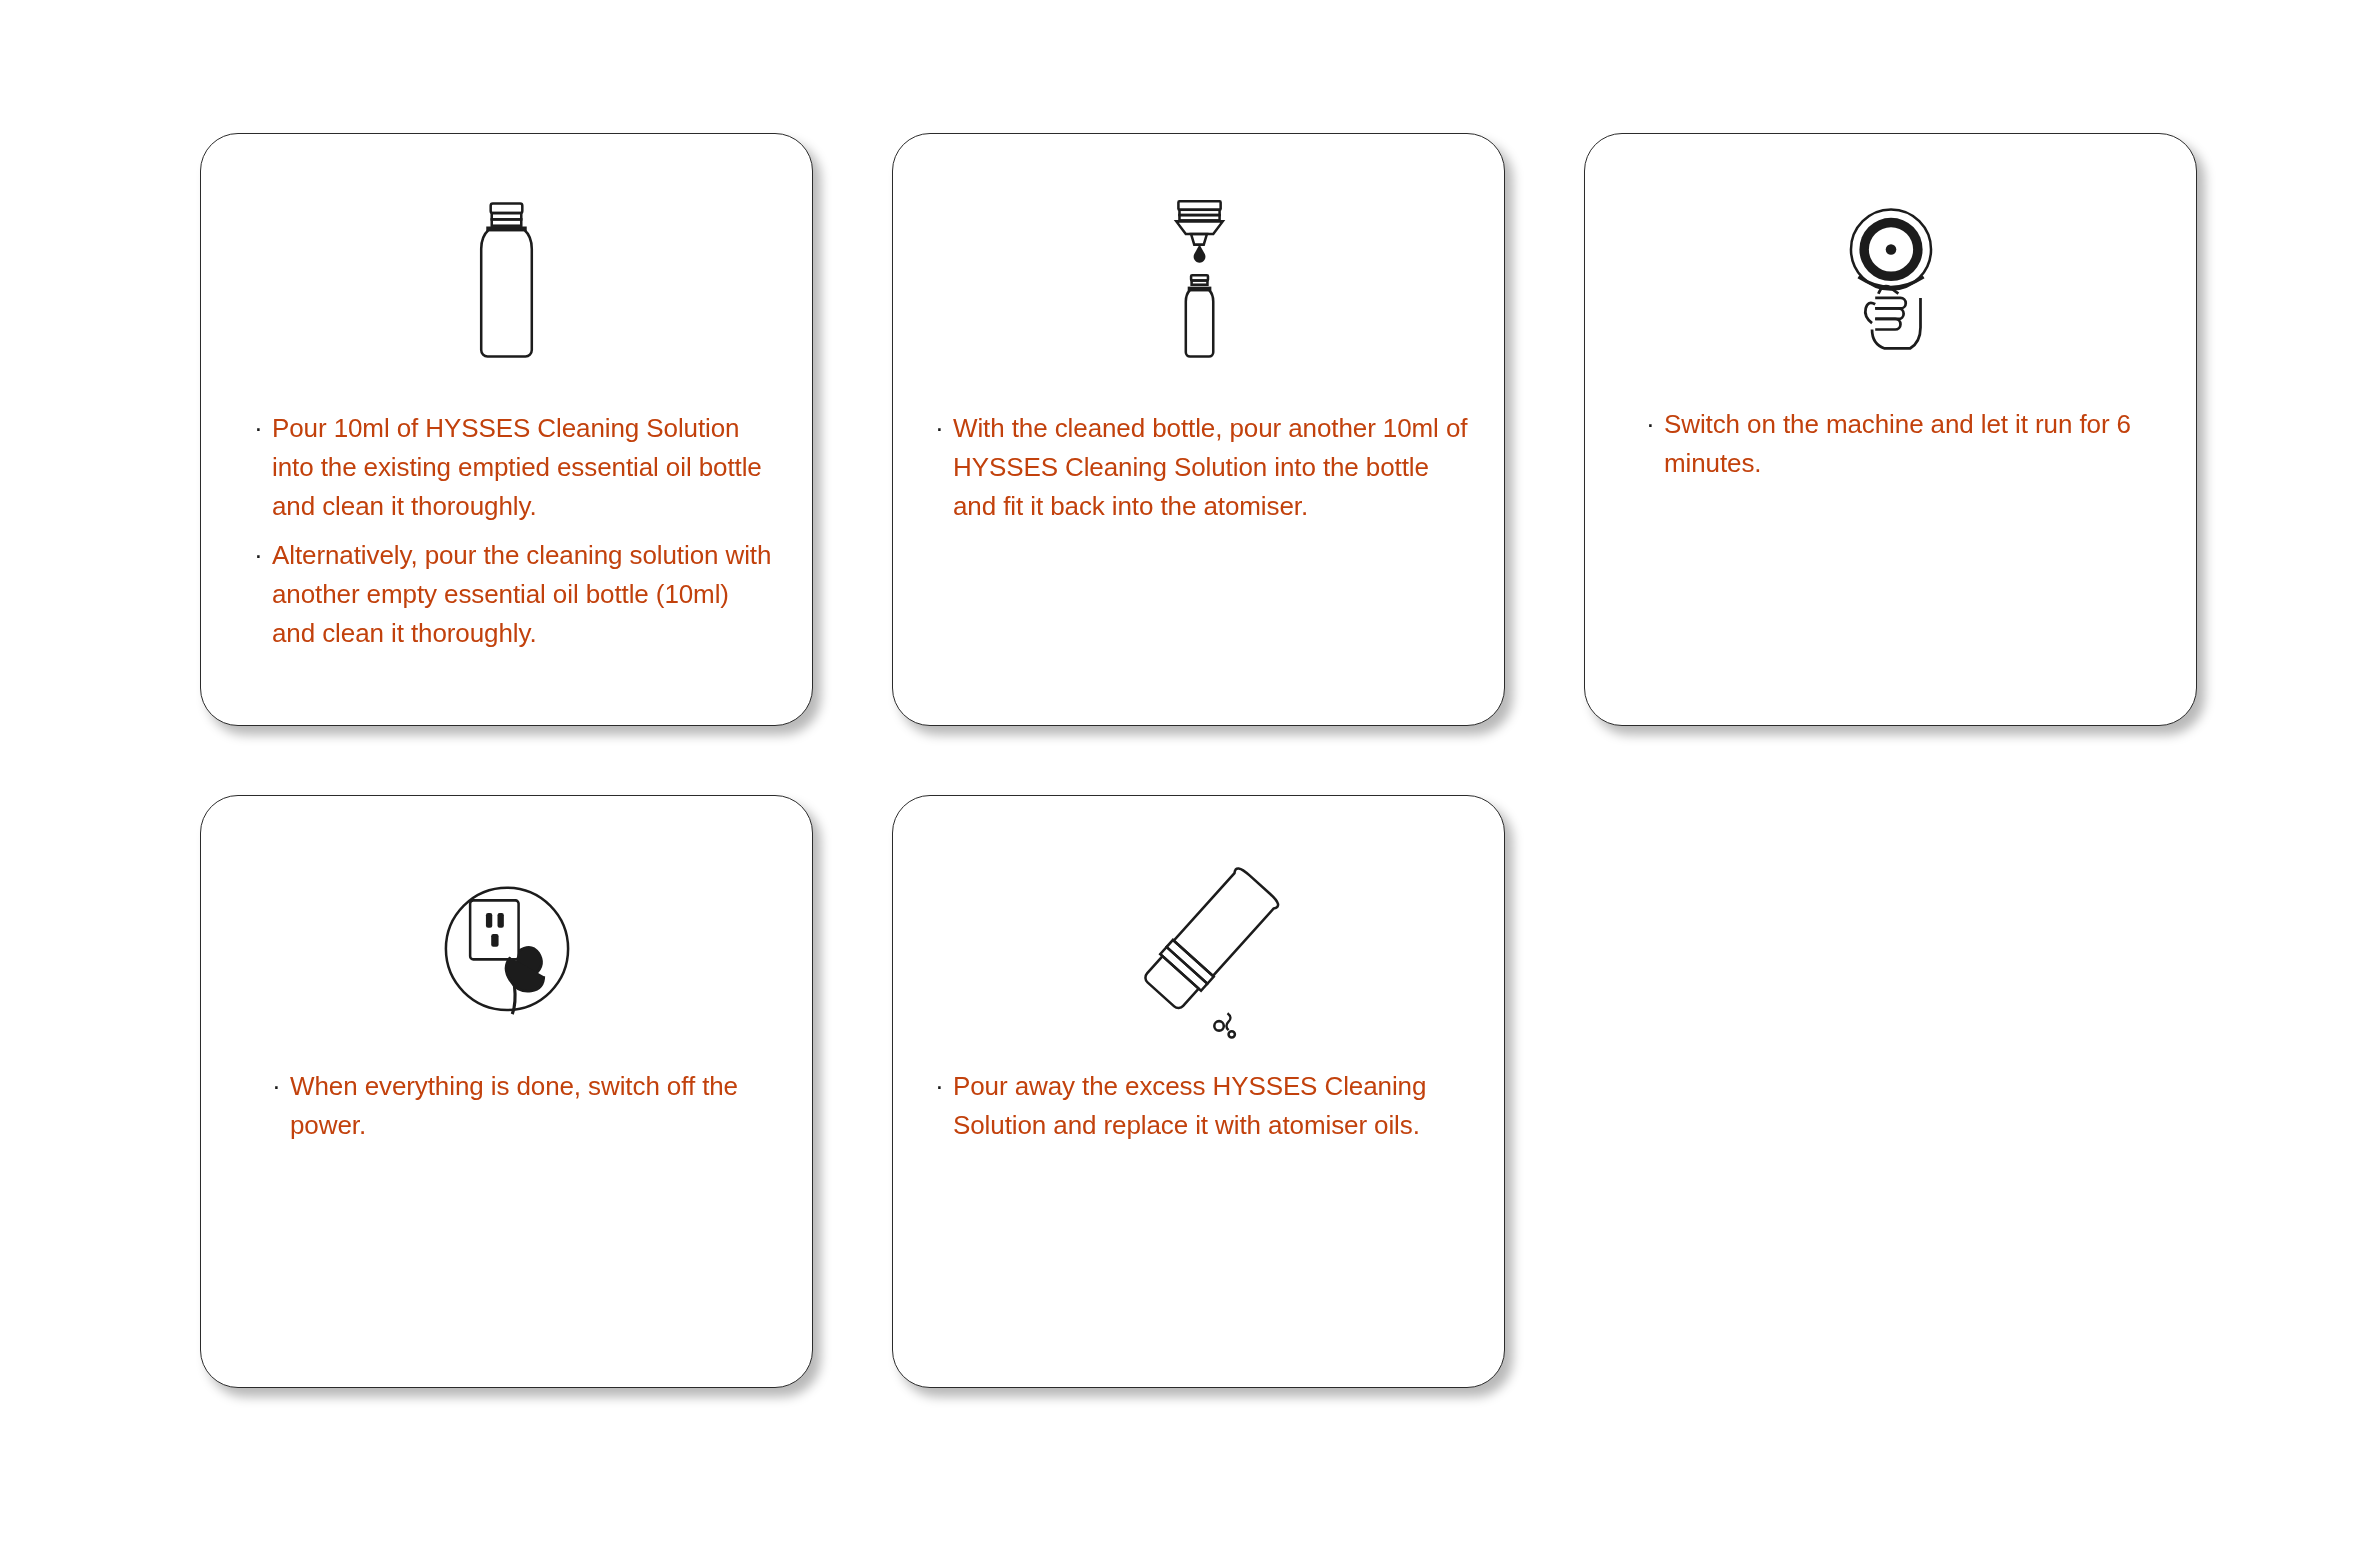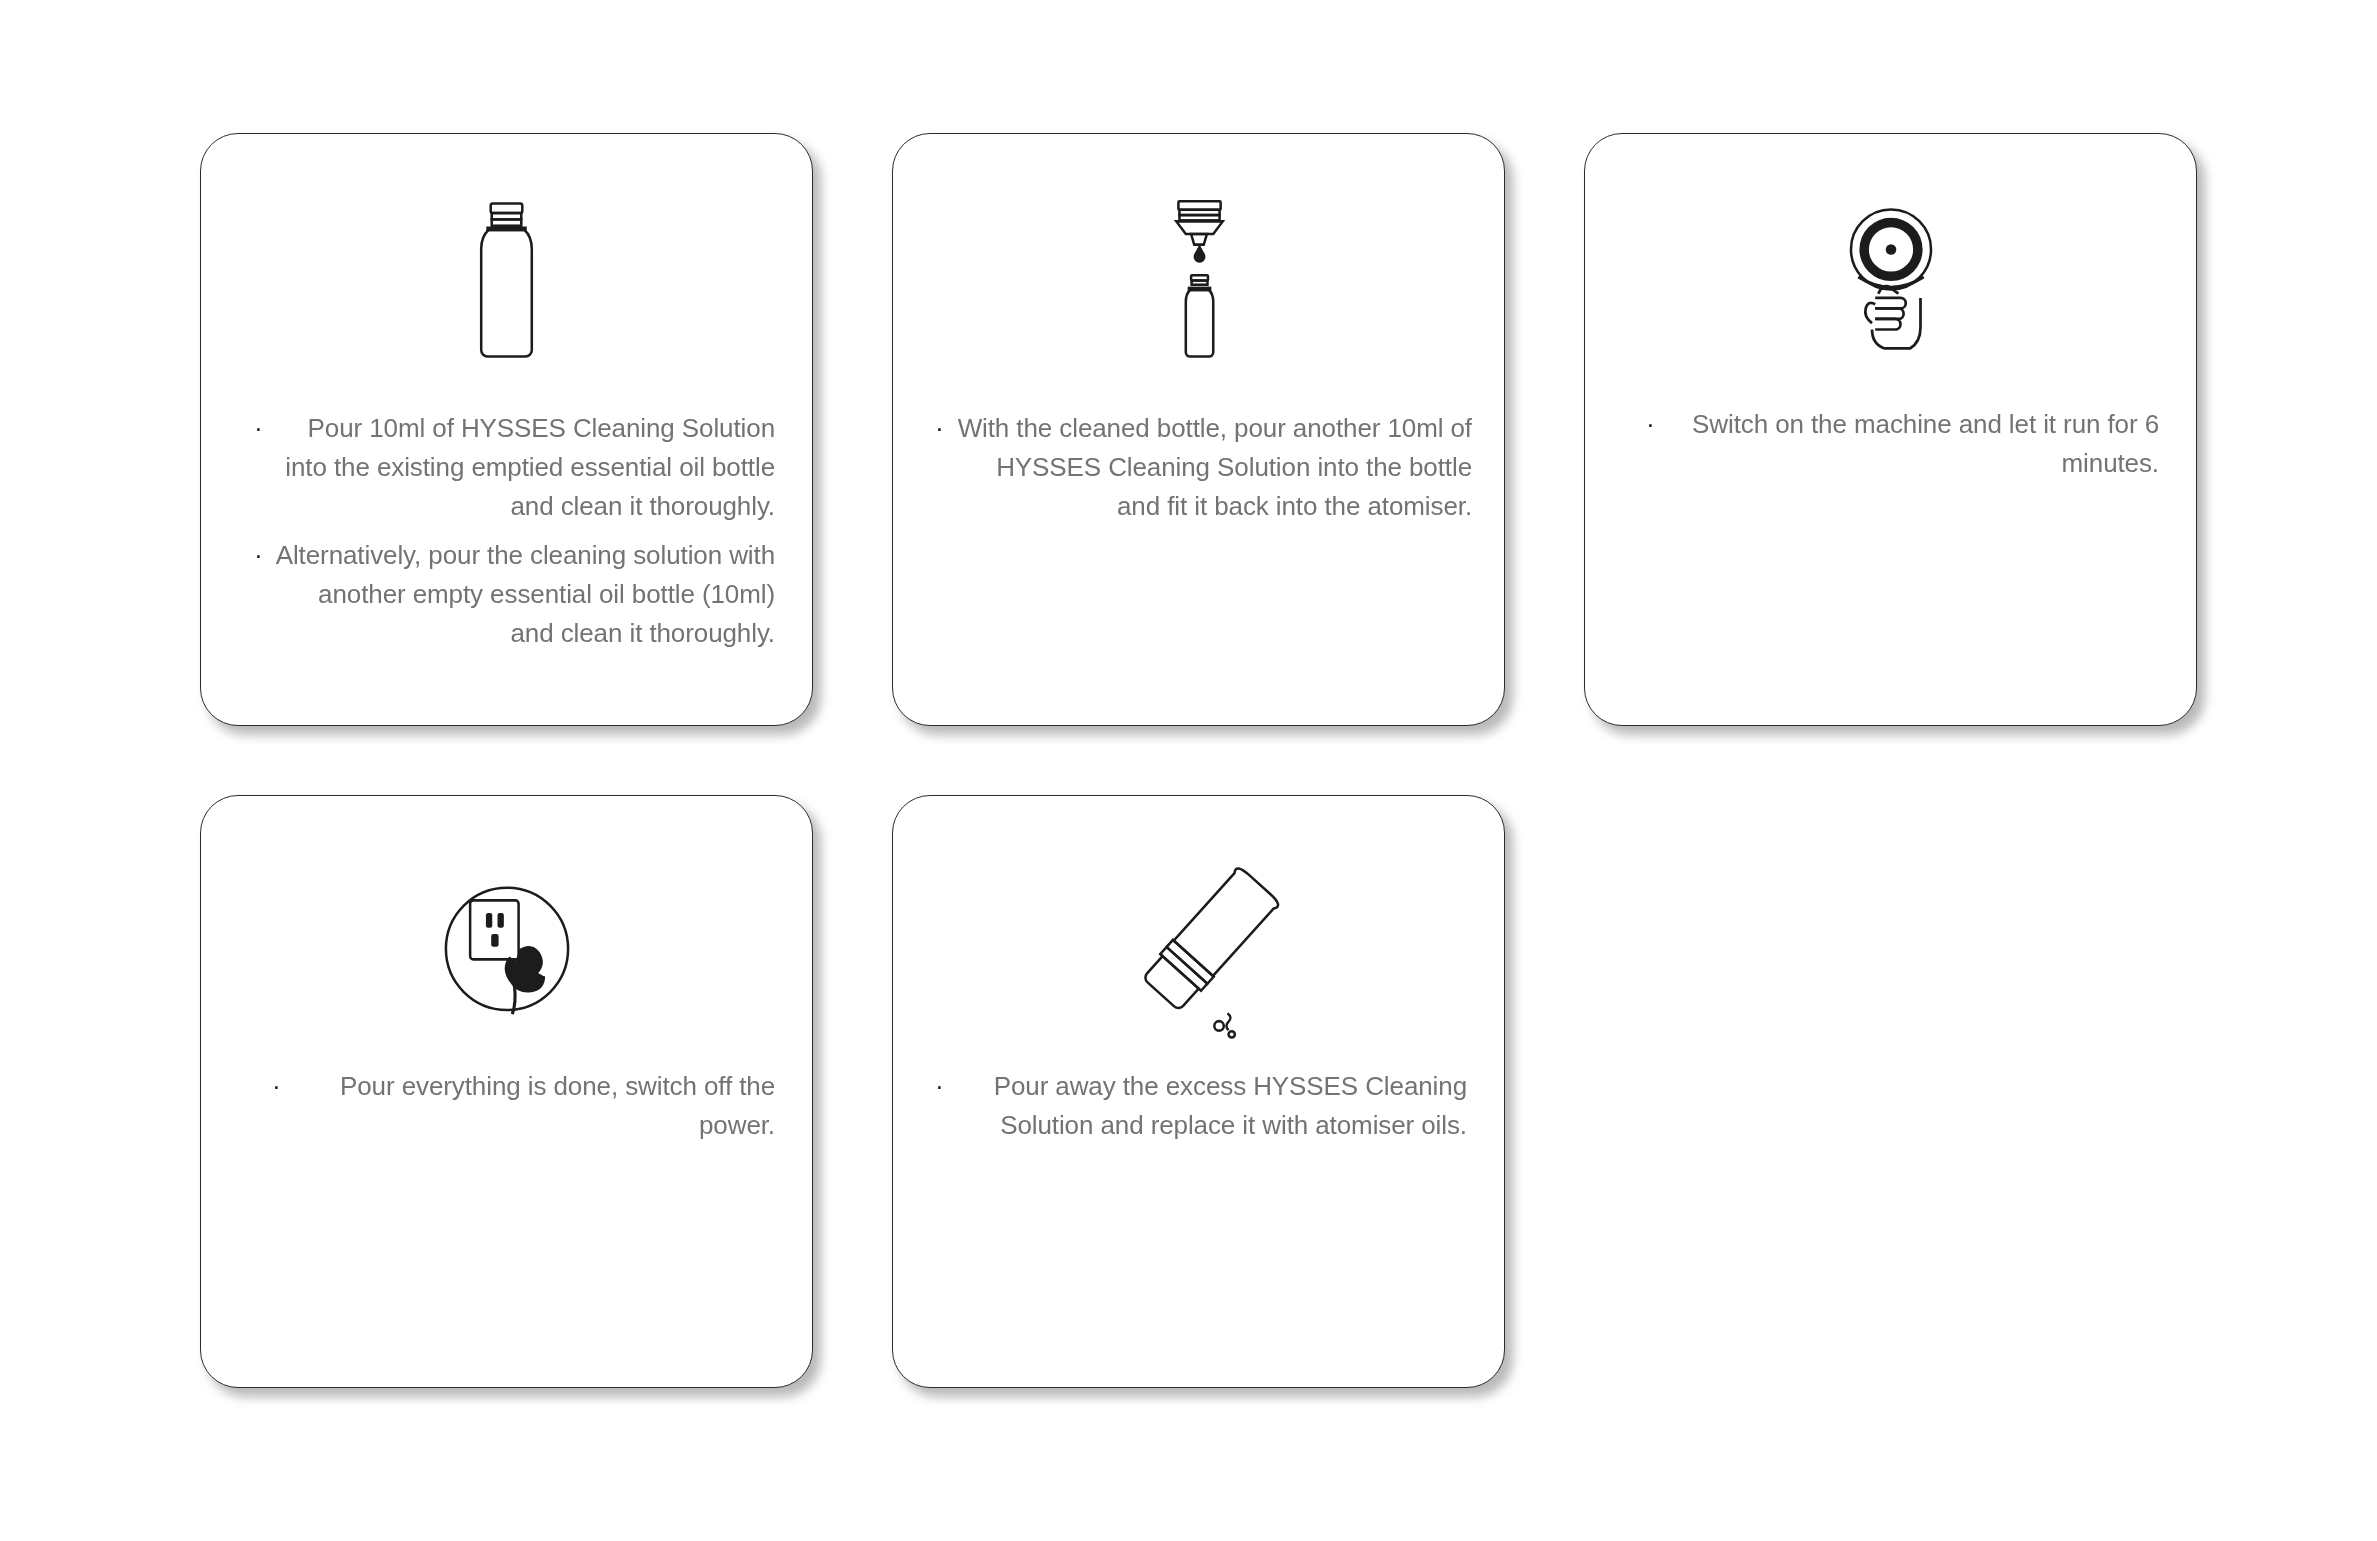--- a/index.html
+++ b/index.html
@@ -78,22 +78,21 @@
     font-size: 26.4px;
     line-height: 39px;
     color: #1a1a1a;
     text-align: left;
   }
   .bullet-text {
     flex: 1 1 auto;
     font-size: 26px;
     line-height: 39px;
     letter-spacing: -0.1px;
-    color: #737373;
-    text-align: right;
+    color: #c2410c;
   }
 
   
   .card-2 .text-block { left: 42px; right: 32px; top: 275px; }
   .card-3 .text-block { left: 61px; right: 37px; top: 271px; }
   .card-4 .text-block { left: 71px; right: 37px; top: 271px; }
   .card-5 .text-block { left: 42px; right: 37px; top: 271px; }
 
   svg { display: block; }
 </style>
@@ -181,21 +180,21 @@
           <rect x="66" y="38" width="6" height="14" rx="2" fill="#1c1c1c" stroke="none"></rect>
           <rect x="60" y="58" width="7" height="12" rx="2" fill="#1c1c1c" stroke="none"></rect>
           <path d="M86 74 q12 -8 19 2 q7 11 -3 20 q-12 10 -22 2" fill="#1c1c1c" stroke="#1c1c1c"></path>
           <path d="M78 80 q-8 10 0 22 q7 12 20 10 q12 -2 12 -14" fill="#1c1c1c" stroke="#1c1c1c"></path>
           <path d="M82 106 q2 18 -2 28" stroke-width="3"></path>
         </svg>
       </div>
       <div class="text-block">
         <div class="bullet-row">
           <span class="bullet-dot">·</span>
-          <span class="bullet-text">Pour everything is done, switch off the power.</span>
+          <span class="bullet-text">When everything is done, switch off the power.</span>
         </div>
       </div>
     </div>
 
     <div class="card card-5">
       <div class="icon-wrap">
         <svg width="180" height="190" viewBox="0 0 170 180" fill="none" stroke="#1c1c1c" stroke-width="2.4">
           <g transform="rotate(42 85 90)">
             <path d="M60 12 q-6 -8 12 -8 h26 q18 0 12 8 v86 h-50 z"></path>
             <rect x="59" y="98" width="52" height="9"></rect>

